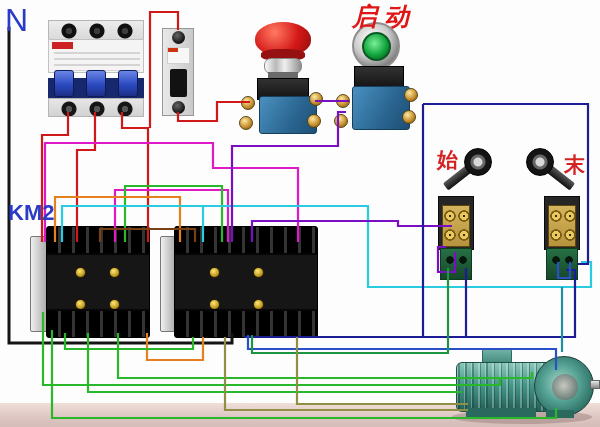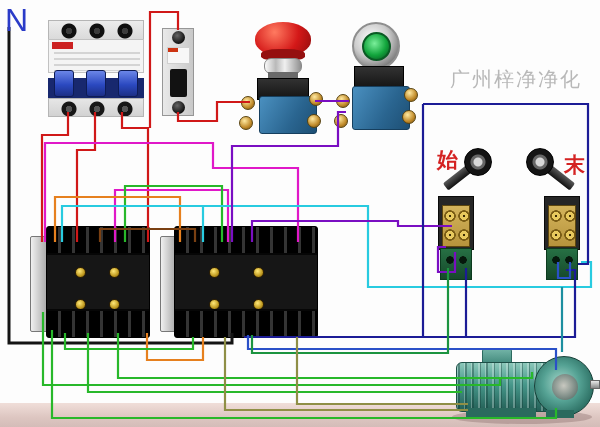--- a/index.html
+++ b/index.html
@@ -274,17 +274,18 @@
       <polyline points="65,333 65,349 193,349 193,337" fill="none" stroke="#28b82a" stroke-width="2.2"></polyline>
       <polyline points="118,333 118,378 532,378 532,372" fill="none" stroke="#28b82a" stroke-width="2.2"></polyline>
       <polyline points="88,333 88,392 462,392" fill="none" stroke="#28b82a" stroke-width="2.2"></polyline>
       <polyline points="43,312 43,385 500,385 500,377" fill="none" stroke="#28b82a" stroke-width="2.2"></polyline>
       <polyline points="52,330 52,418 556,418 556,408" fill="none" stroke="#28b82a" stroke-width="2.2"></polyline>
       <polyline points="297,337 297,404 468,404" fill="none" stroke="#8f8f46" stroke-width="2.2"></polyline>
       <polyline points="225,337 225,410 468,410" fill="none" stroke="#8f8f46" stroke-width="2.2"></polyline>
     </svg>
 
   <div class="lbl lbl-n">N</div>
+  <div class="lbl lbl-km2">KM2</div>
+  <div class="lbl lbl-qd">启动</div>
   <div class="lbl lbl-shi">始</div>
   <div class="lbl lbl-mo">末</div>
-  <div class="lbl lbl-wm">广州梓净净化</div>
 
 </div>
 
 </body></html>

